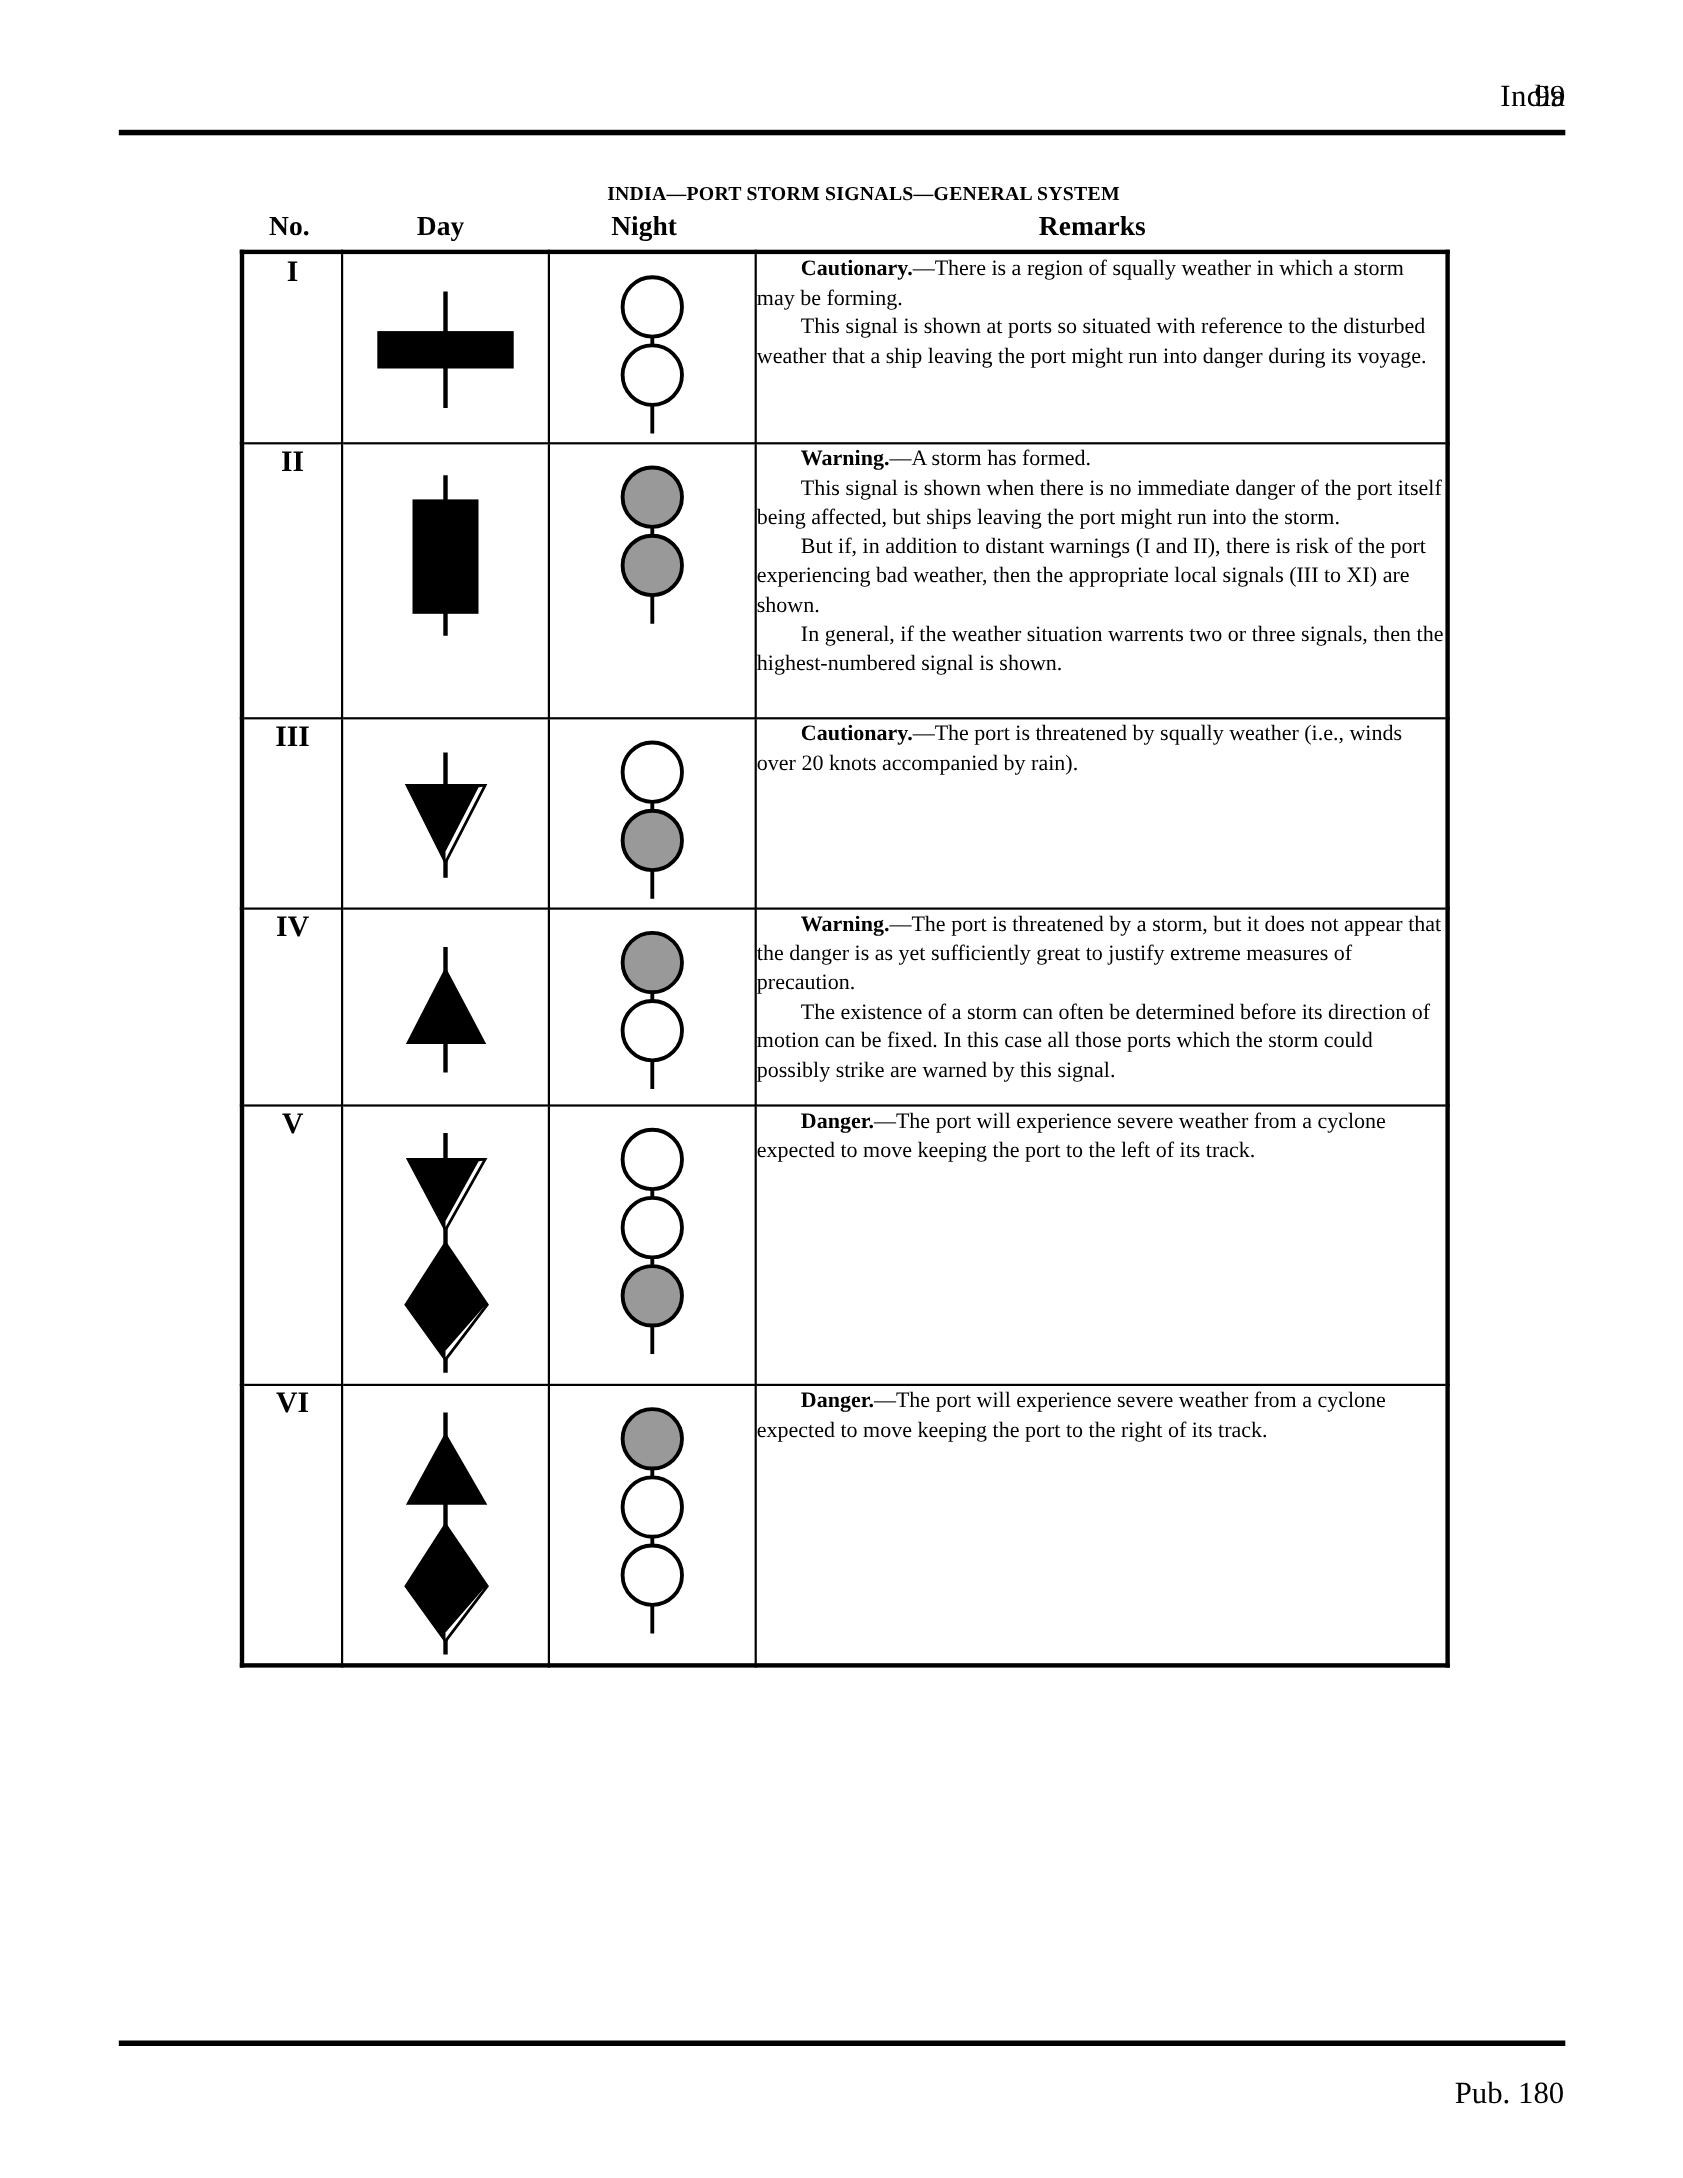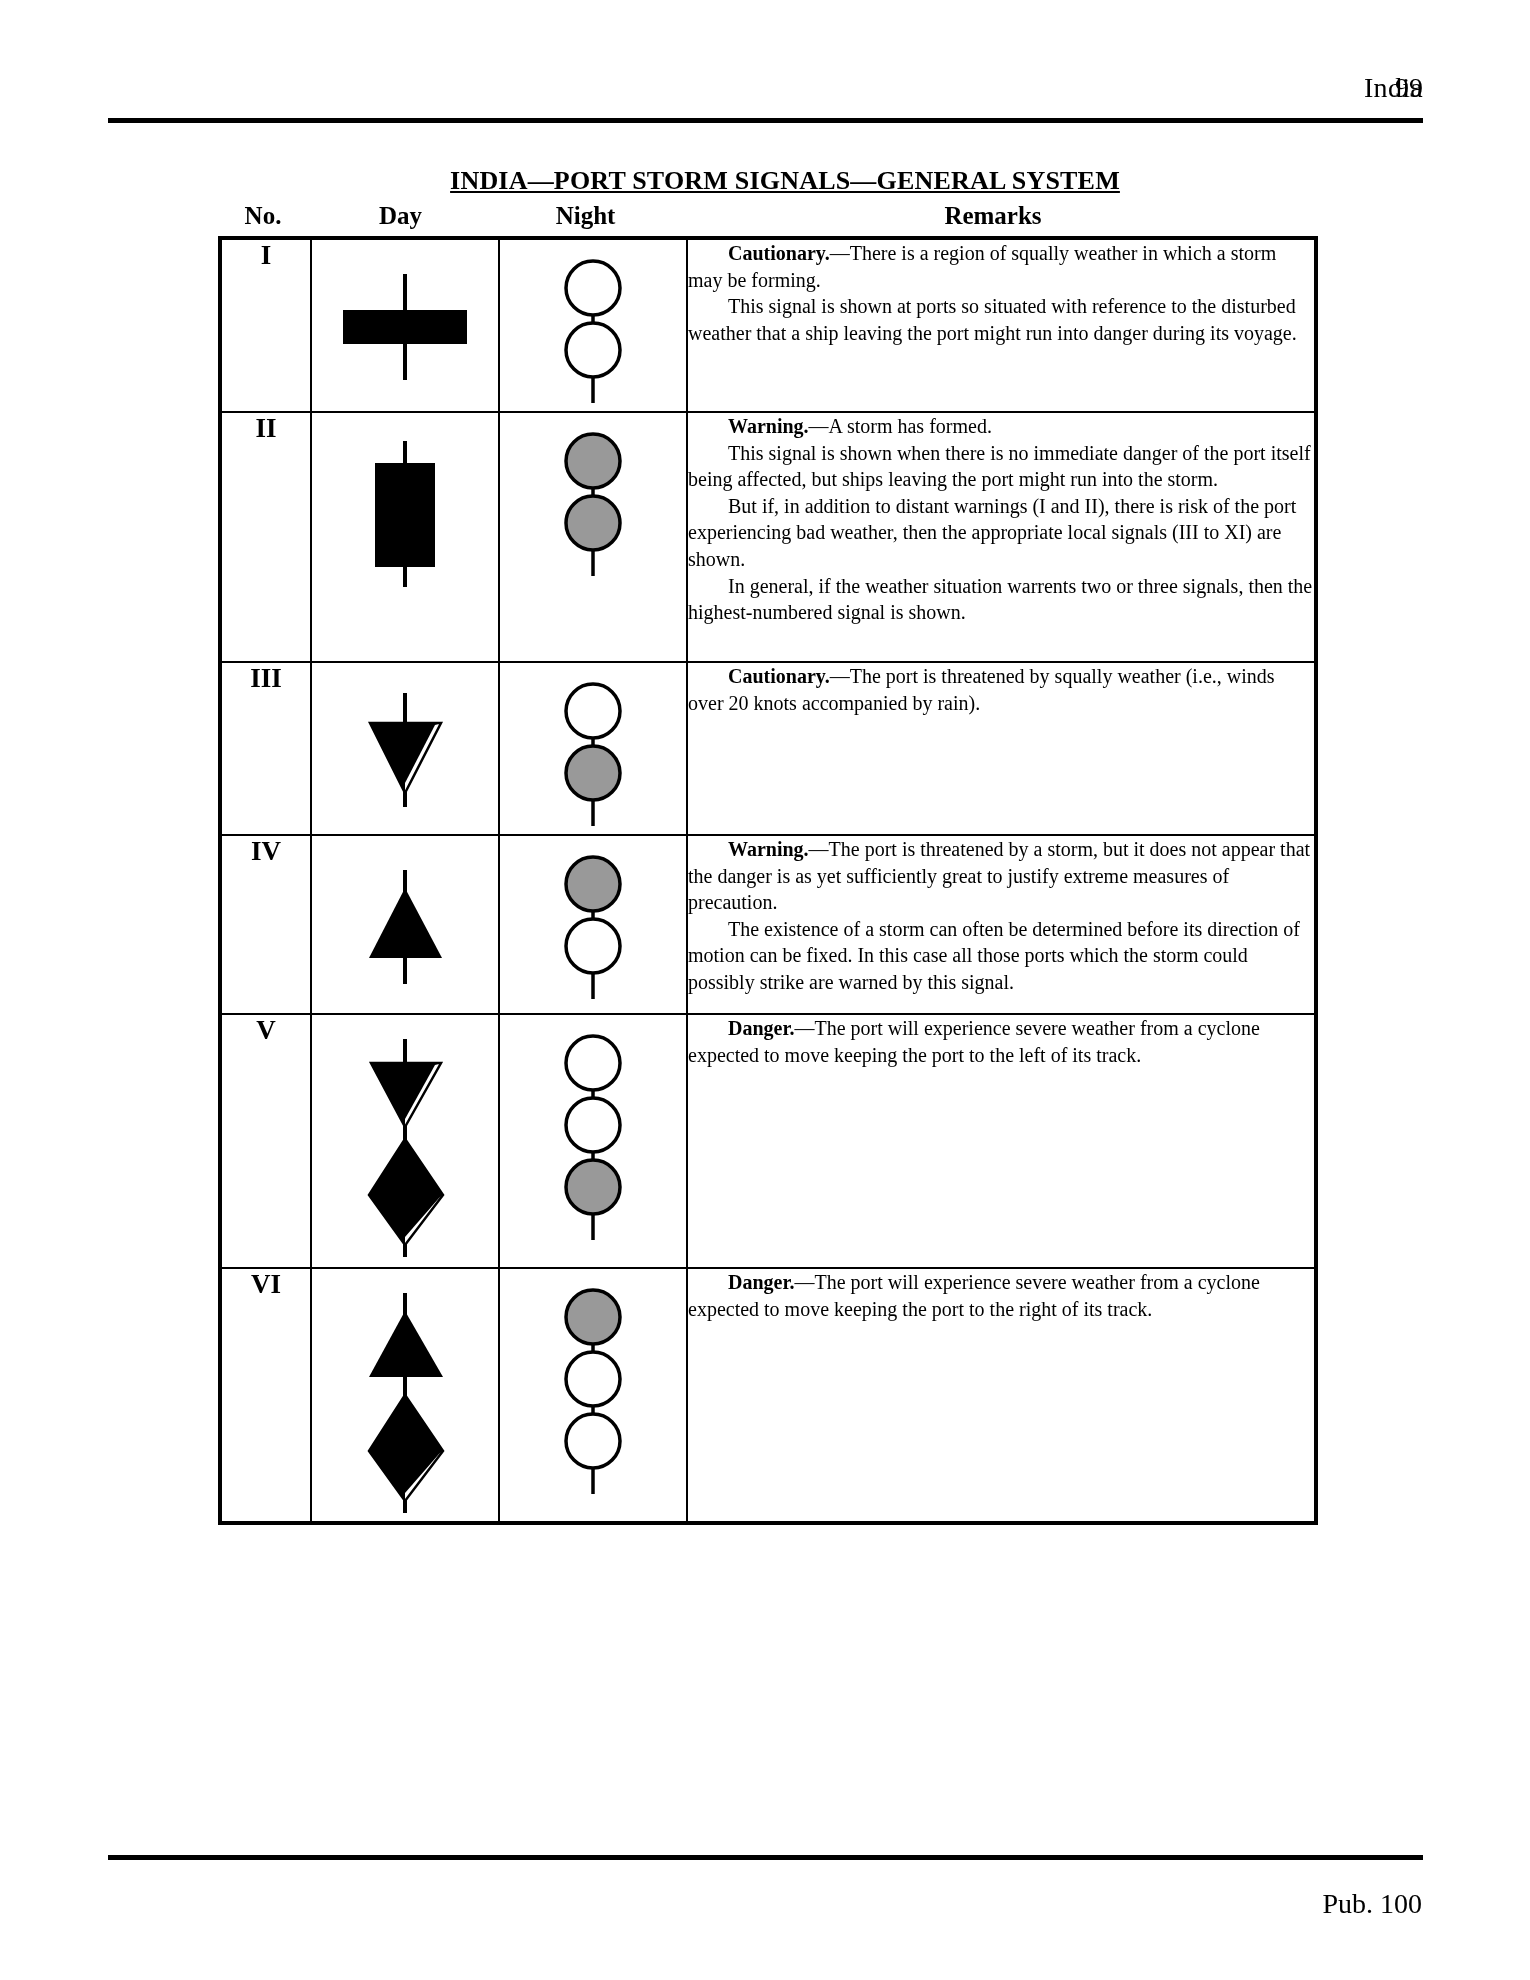--- a/index.html
+++ b/index.html
@@ -67,26 +67,25 @@
   
   #signal-block {
     position: absolute;
     left: 218px;
     top: 166px;
     width: 1090px;
   }
   #table-title {
     text-align: center;
     font-weight: bold;
-    font-size: 26px;
+    font-size: 18px;
     letter-spacing: 0.2px;
     margin-left: 44px;
     margin-bottom: 6px;
     white-space: nowrap;
-    text-decoration: underline;
   }
   #col-heads {
     position: relative;
     height: 34px;
     font-weight: bold;
     font-size: 25px;
   }
   #col-heads .ch {
     position: absolute;
     top: 0;
@@ -315,13 +314,13 @@
           </td>
           <td class="c-rem">
             <p><b>Danger.</b><span>—The port will experience severe weather from a cyclone expected to move keeping the port to the right of its track.</span></p>
           </td>
         </tr>
       </tbody>
   </table>
 </div>
 
 <div id="footer-rule"></div>
-<div id="footer-pub">Pub. 100</div>
+<div id="footer-pub">Pub. 180</div>
 
 </body></html>

